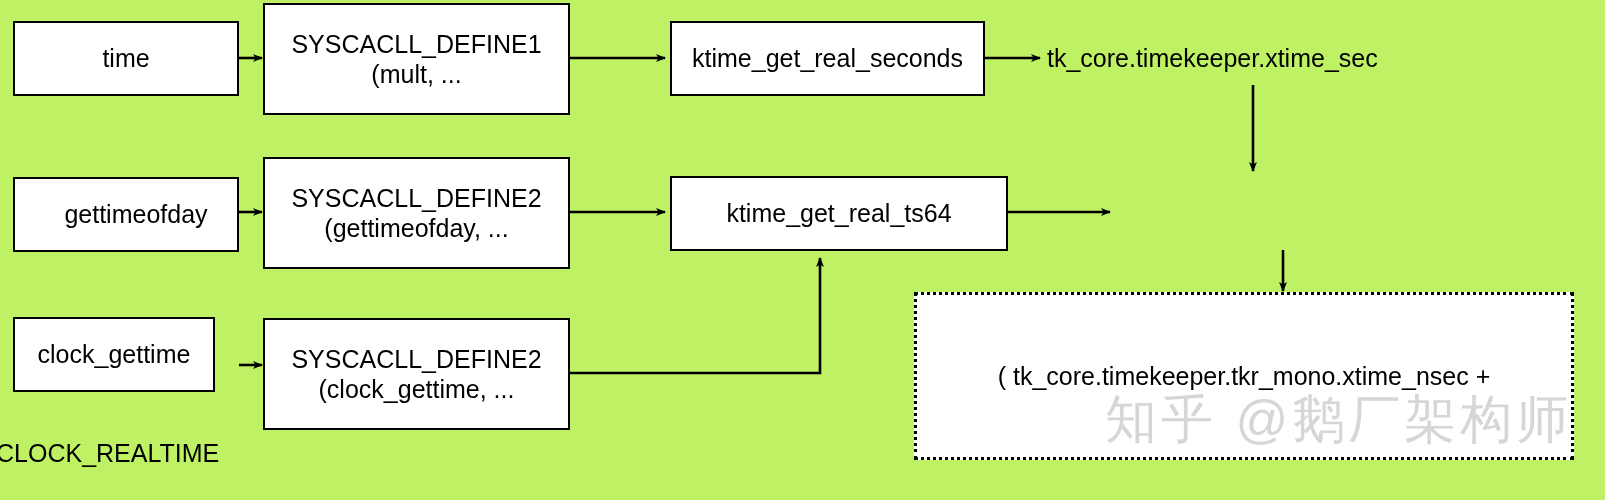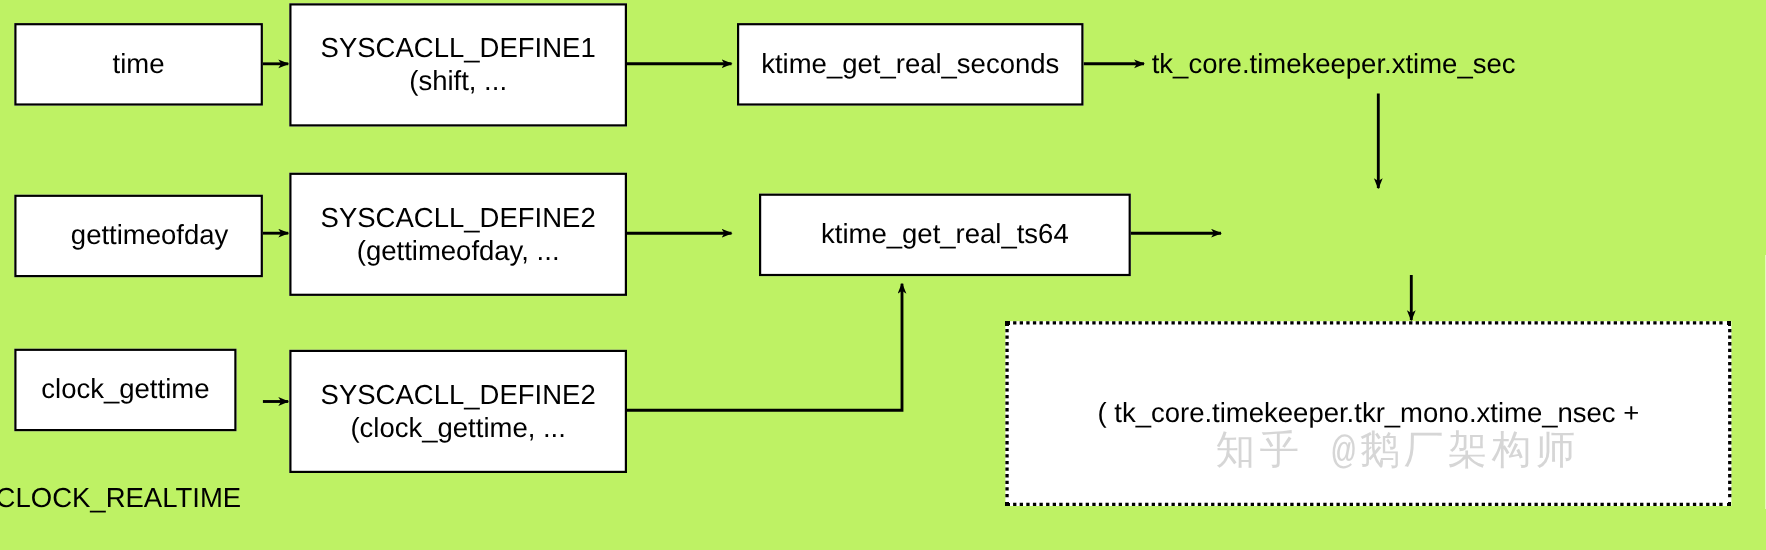--- a/index.html
+++ b/index.html
@@ -58,25 +58,25 @@
   }
   .edge-layer {
     position: absolute;
     left: 0; top: 0;
     width: 1605px;
     height: 500px;
     pointer-events: none;
   }
   .watermark {
     position: absolute;
-    font-size: 36px;
+    font-size: 52px;
     letter-spacing: 4px;
     color: rgba(120,120,120,0.30);
     white-space: nowrap;
-    font-family: Liberation Mono, monospace;
+    font-family: Liberation Sans, sans-serif;
     pointer-events: none;
   }
 </style>
 </head>
 <body>
 
 <div id="canvas">
 
   <svg class="edge-layer" viewBox="0 0 1605 500" xmlns="http://www.w3.org/2000/svg">
     <defs>
@@ -115,38 +115,38 @@
   <div class="node" style="left:13px; top:177px; width:226px; height:75px;padding-left:20px;">
     <span>gettimeofday</span>
   </div>
 
   <div class="node" style="left:13px; top:317px; width:202px; height:75px;">
     <span>clock_gettime</span>
   </div>
 
   <div class="node" style="left:263px; top:3px; width:307px; height:112px;align-items:center;">
     <span>SYSCACLL_DEFINE1</span>
-    <span class="line2">(shift, ...</span>
+    <span class="line2">(mult, ...</span>
   </div>
 
   <div class="node" style="left:263px; top:157px; width:307px; height:112px;">
     <span>SYSCACLL_DEFINE2</span>
     <span class="line2">(gettimeofday, ...</span>
   </div>
 
   <div class="node" style="left:263px; top:318px; width:307px; height:112px;">
     <span>SYSCACLL_DEFINE2</span>
     <span class="line2">(clock_gettime, ...</span>
   </div>
 
   <div class="node" style="left:670px; top:21px; width:315px; height:75px;">
     <span>ktime_get_real_seconds</span>
   </div>
 
-  <div class="node" style="left:670px; top:176px; width:338px; height:75px;margin-left:20px;">
+  <div class="node" style="left:670px; top:176px; width:338px; height:75px;">
     <span>ktime_get_real_ts64</span>
   </div>
 
 
   <div class="plain-label" style="left:1047px; top:45px;">
     <span>tk_core.timekeeper.xtime_sec</span>
   </div>
 
   <div class="dotted-box" style="left:914px; top:292px; width:660px; height:168px;">
     <span>( tk_core.timekeeper.tkr_mono.xtime_nsec +</span>

